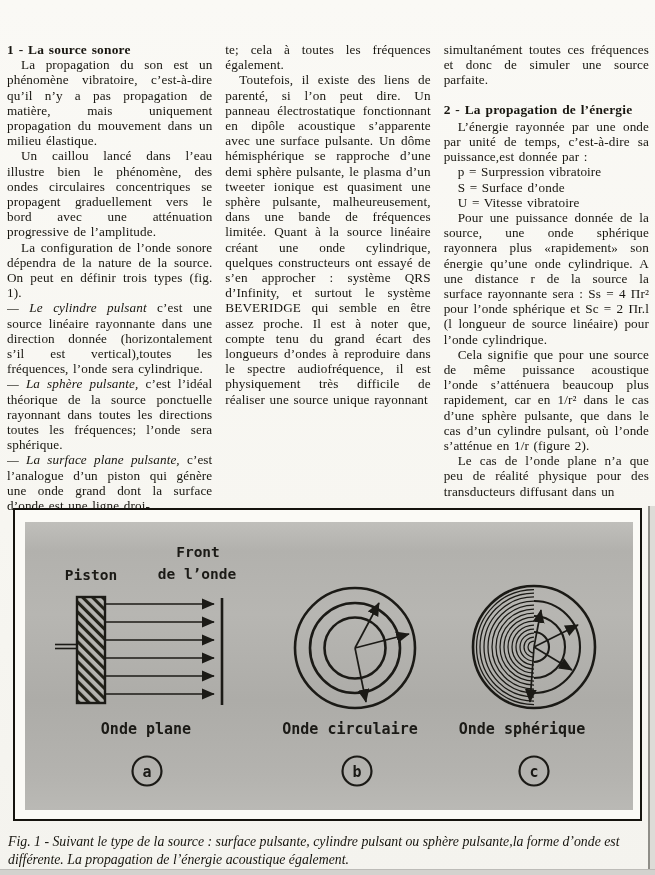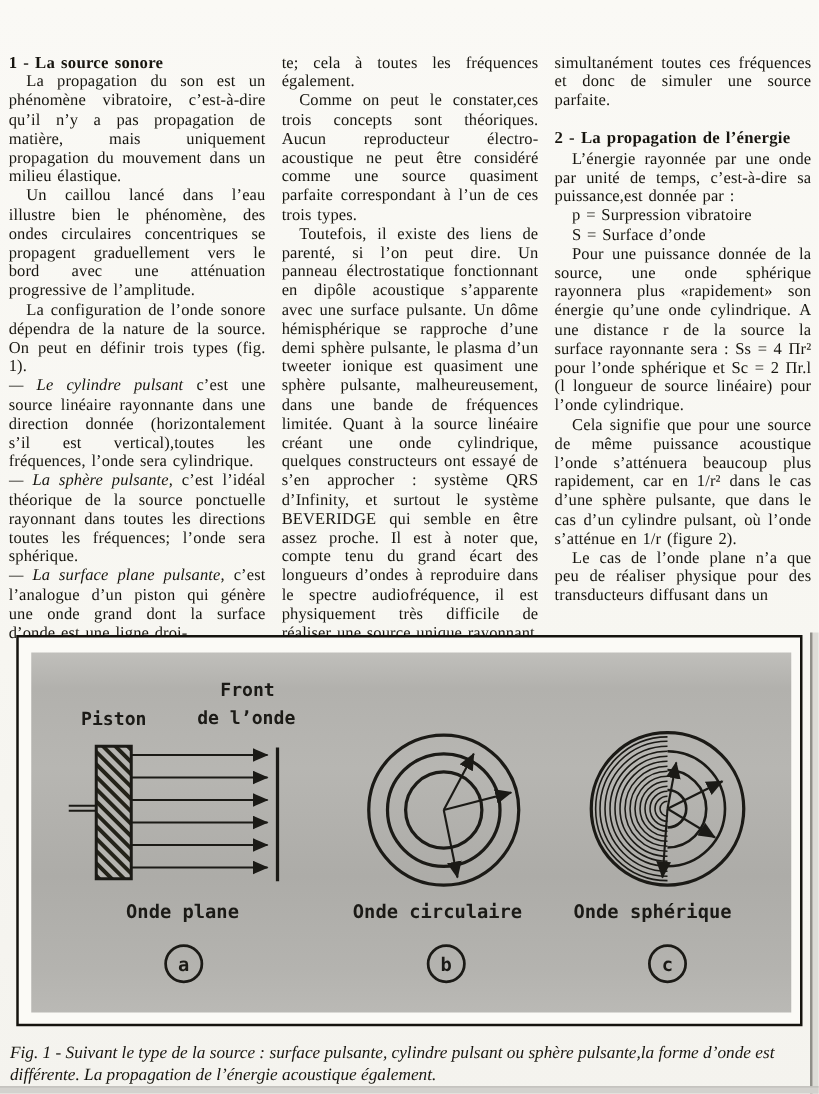--- a/index.html
+++ b/index.html
@@ -98,33 +98,33 @@
       <p class="no-indent" style="text-indent:14px">La propagation du son est un phénomène vibratoire, c’est-à-dire qu’il n’y a pas propagation de matière, mais uniquement propagation du mouvement dans un milieu élastique.</p>
       <p>Un caillou lancé dans l’eau illustre bien le phénomène, des ondes circulaires concentriques se propagent graduellement vers le bord avec une atténuation progressive de l’amplitude.</p>
       <p>La configuration de l’onde sonore dépendra de la nature de la source. On peut en définir trois types (fig. 1).</p>
       <p class="dash-para"><span class="ital">— Le cylindre pulsant</span><span> c’est une source linéaire rayonnante dans une direction donnée (horizontalement s’il est vertical),toutes les fréquences, l’onde sera cylindrique.</span></p>
       <p class="dash-para"><span class="ital">— La sphère pulsante,</span><span> c’est l’idéal théorique de la source ponctuelle rayonnant dans toutes les directions toutes les fréquences; l’onde sera sphérique.</span></p>
       <p class="dash-para"><span class="ital">— La surface plane pulsante,</span><span> c’est l’analogue d’un piston qui génère une onde grand dont la surface d’onde est une ligne droi-</span></p>
     </div>
 
     <div class="col">
       <p class="no-indent">te; cela à toutes les fréquences également.</p>
-      <p>Comme on peut le constater,ces trois concepts sont théoriques. Aucun reproducteur électro-acoustique ne peut être considéré comme une source quasiment parfaite correspondant à l’un de ces trois types.</p>
       <p>Toutefois, il existe des liens de parenté, si l’on peut dire. Un panneau électrostatique fonctionnant en dipôle acoustique s’apparente avec une surface pulsante. Un dôme hémisphérique se rapproche d’une demi sphère pulsante, le plasma d’un tweeter ionique est quasiment une sphère pulsante, malheureusement, dans une bande de fréquences limitée. Quant à la source linéaire créant une onde cylindrique, quelques constructeurs ont essayé de s’en approcher : système QRS d’Infinity, et surtout le système BEVERIDGE qui semble en être assez proche. Il est à noter que, compte tenu du grand écart des longueurs d’ondes à reproduire dans le spectre audiofréquence, il est physiquement très difficile de réaliser une source unique rayonnant</p>
     </div>
 
     <div class="col">
       <p class="no-indent">simultanément toutes ces fréquences et donc de simuler une source parfaite.</p>
       <div class="sec-heading spaced">2 - La propagation de l’énergie</div>
       <p>L’énergie rayonnée par une onde par unité de temps, c’est-à-dire sa puissance,est donnée par :</p>
       <p class="eq-line">p = Surpression vibratoire</p>
       <p class="eq-line">S = Surface d’onde</p>
+      <p class="eq-line">U = Vitesse vibratoire</p>
       <p>Pour une puissance donnée de la source, une onde sphérique rayonnera plus «rapidement» son énergie qu’une onde cylindrique. A une distance r de la source la surface rayonnante sera : Ss = 4 Πr² pour l’onde sphérique et Sc = 2 Πr.l (l longueur de source linéaire) pour l’onde cylindrique.</p>
       <p>Cela signifie que pour une source de même puissance acoustique l’onde s’atténuera beaucoup plus rapidement, car en 1/r² dans le cas d’une sphère pulsante, que dans le cas d’un cylindre pulsant, où l’onde s’atténue en 1/r (figure 2).</p>
-      <p>Le cas de l’onde plane n’a que peu de réaliser physique pour des transducteurs diffusant dans un</p>
+      <p>Le cas de l’onde plane n’a que peu de réalité physique pour des transducteurs diffusant dans un</p>
     </div>
 
   </div>
 
   <div class="figure-frame">
     <div class="photo">
       <svg width="608" height="288" viewBox="0 0 608 288">
         <defs>
           <marker id="ah" markerWidth="9" markerHeight="8" refX="7.5" refY="3.5" orient="auto">
             <path d="M0,0 L8,3.5 L0,7 z" fill="#1b1a16"></path>

